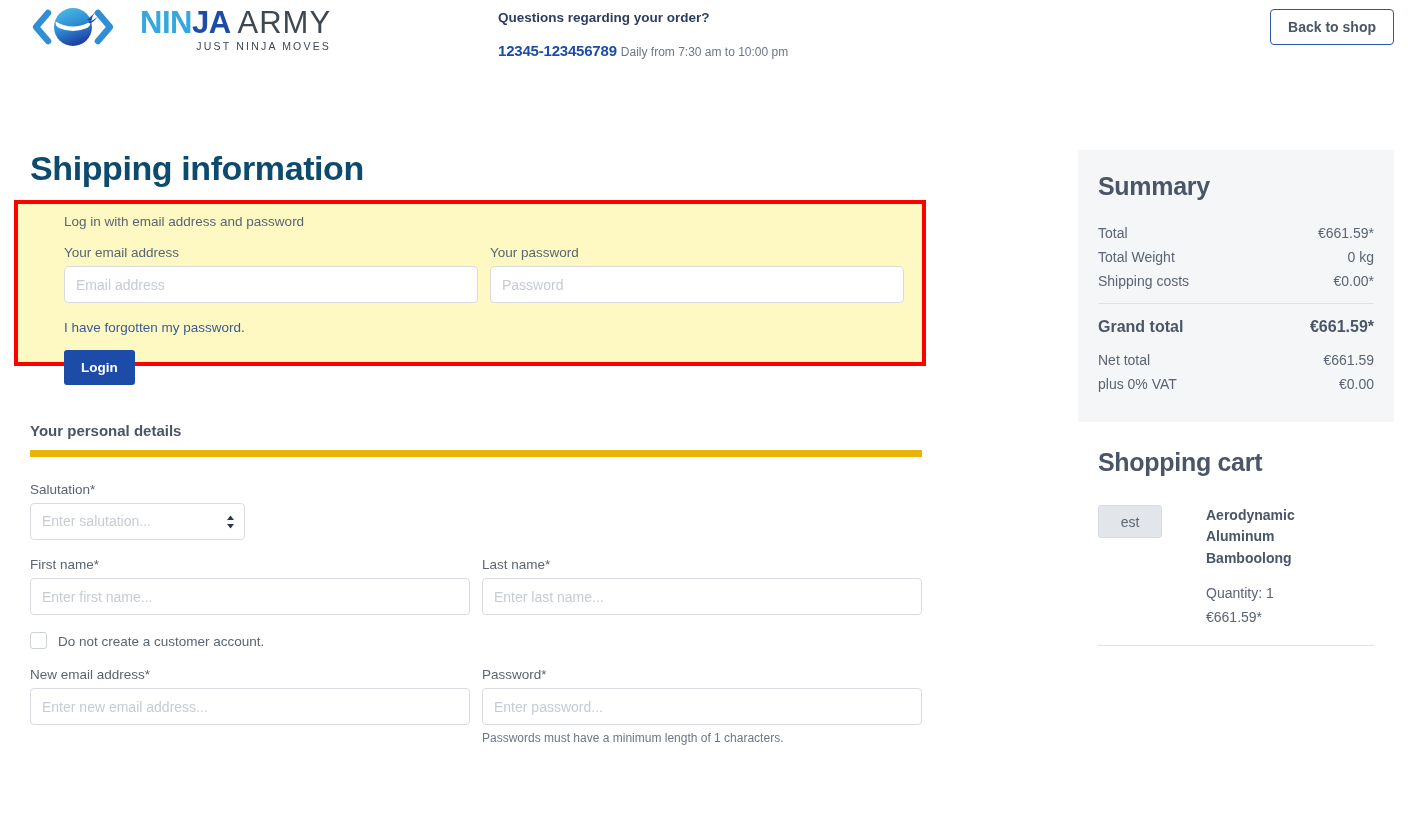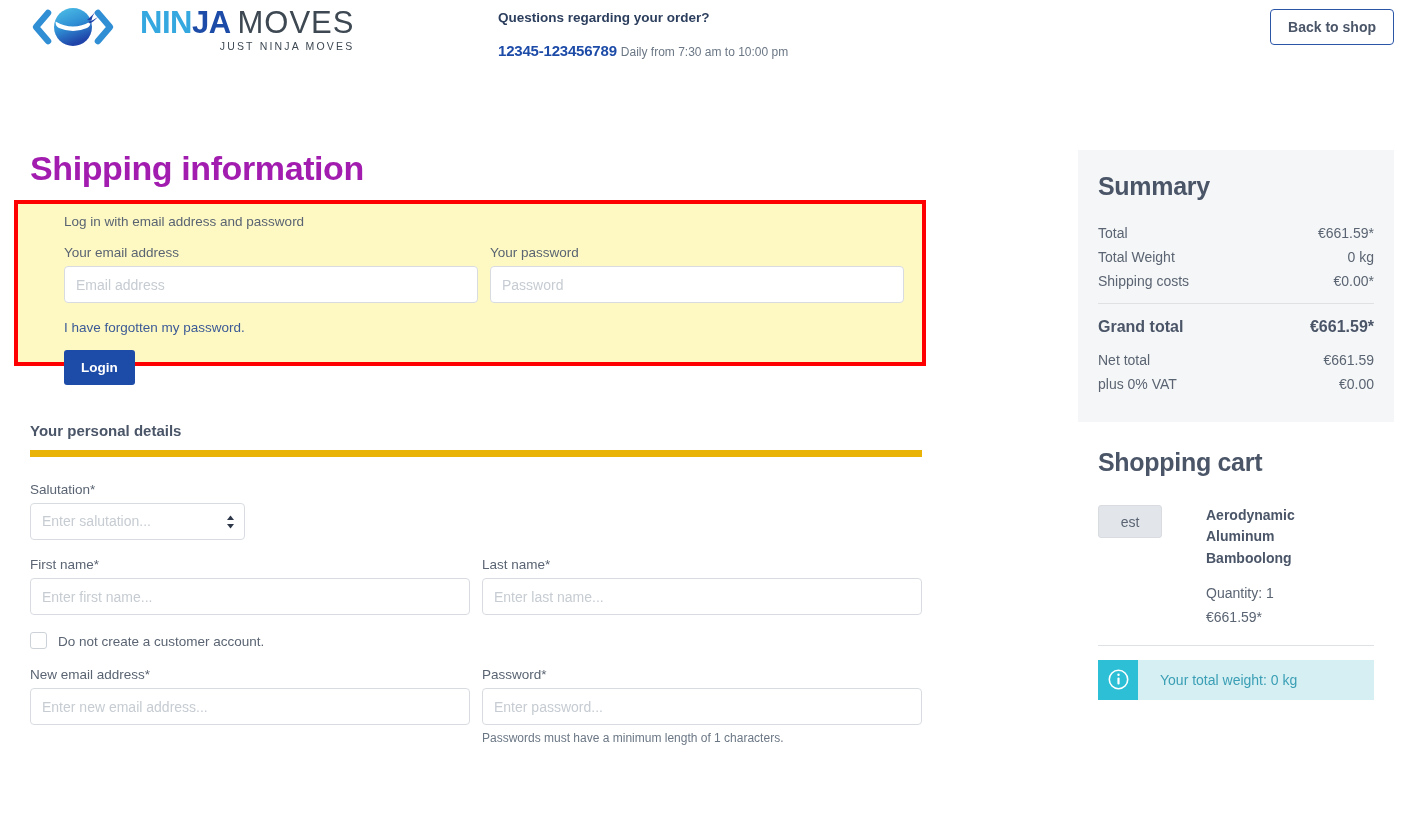--- a/index.html
+++ b/index.html
@@ -48,21 +48,21 @@
     cursor: pointer; font-family: "Liberation Sans", sans-serif;
   }
 
   
   .content { position: absolute; top: 150px; left: 0; width: 1424px; }
 
   .left-col  { position: absolute; left: 30px; top: 0; width: 892px; }
   .right-col { position: absolute; left: 1078px; top: 0; width: 316px; }
 
   .page-title {
-    font-size: 34px; font-weight: bold; color: #a21caf;
+    font-size: 34px; font-weight: bold; color: #0c4a6e;
     letter-spacing: -0.4px; line-height: 1.1; margin-bottom: 12px;
   }
 
   
   .login-box {
     position: absolute; left: -16px; top: 50px; width: 912px; height: 166px;
     border: 4px solid #ff0000; background: #fef9c3; z-index: 5;
   }
   .login-inner { padding: 10px 18px 0 46px; }
 
@@ -188,21 +188,21 @@
         </defs>
         <path d="M18 7 L6 21 L18 35" fill="none" stroke="#2f8ed4" stroke-width="6.5" stroke-linecap="round" stroke-linejoin="round"></path>
         <path d="M68 7 L80 21 L68 35" fill="none" stroke="#2f8ed4" stroke-width="6.5" stroke-linecap="round" stroke-linejoin="round"></path>
         <circle cx="43" cy="21" r="19" fill="url(#ballGrad)"></circle>
         <path d="M25.5 15.5 Q43 25.5 60.5 15.5 Q60.5 20.5 57 22 Q43 28 29 22 Q25.5 20.5 25.5 15.5 Z" fill="#ffffff"></path>
         <path d="M57 14 Q63 9 66 5 Q62 10 61.5 14.5 Z" fill="#1f43a8"></path>
         <path d="M58 16 Q64 14 68 11 Q63 16 60 17.5 Z" fill="#1f43a8"></path>
       </svg>
       <div class="wordmark">
         <div class="wordmark-main">
-          <span class="wm-nin">NIN</span><span class="wm-ja">JA</span> <span class="wm-army">MOVES</span>
+          <span class="wm-nin">NIN</span><span class="wm-ja">JA</span> <span class="wm-army">ARMY</span>
         </div>
         <div class="wordmark-sub">JUST NINJA MOVES</div>
       </div>
     </div>
 
     <div class="contact">
       <div class="contact-title">Questions regarding your order?</div>
       <div class="contact-line">
         <span class="contact-phone">12345-123456789</span><span class="contact-hours">Daily from 7:30 am to 10:00 pm</span>
       </div>
@@ -323,26 +323,16 @@
           <div class="thumb">est</div>
           <div class="cart-details">
             <div class="cart-name">Aerodynamic Aluminum Bamboolong</div>
             <div class="cart-qty">Quantity: 1</div>
             <div class="cart-price">€661.59*</div>
           </div>
         </div>
 
         <div class="cart-divider"></div>
 
-        <div class="alert">
-          <div class="alert-icon-box">
-            <svg width="21" height="21" viewBox="0 0 21 21">
-              <circle cx="10.5" cy="10.5" r="9.2" fill="none" stroke="#ffffff" stroke-width="1.6"></circle>
-              <circle cx="10.5" cy="5.8" r="1.25" fill="#ffffff"></circle>
-              <rect x="9.4" y="8.4" width="2.2" height="7.2" rx="1" fill="#ffffff"></rect>
-            </svg>
-          </div>
-          <div class="alert-text">Your total weight: 0 kg</div>
-        </div>
       </div>
     </div>
   </div>
 </div>
 
 </body></html>

